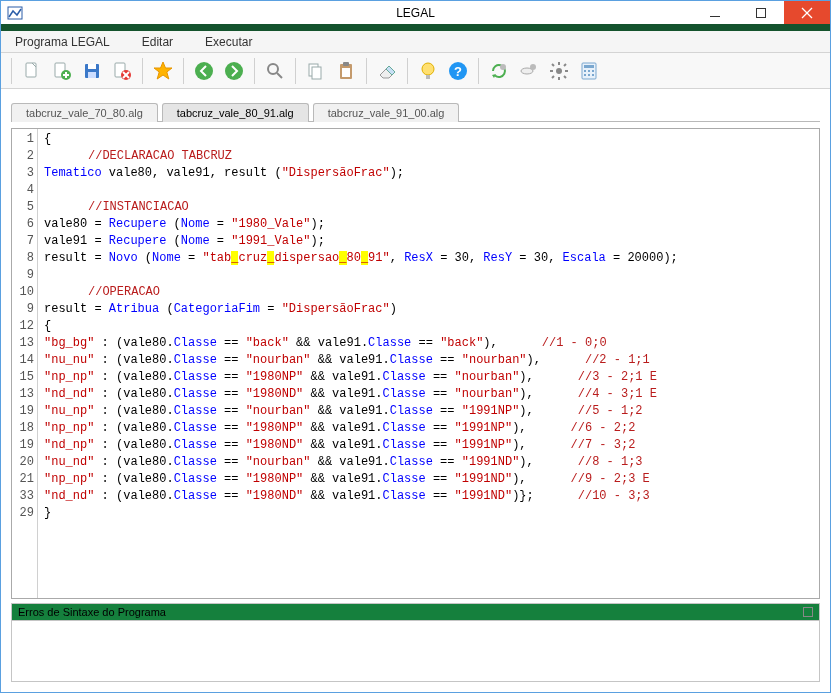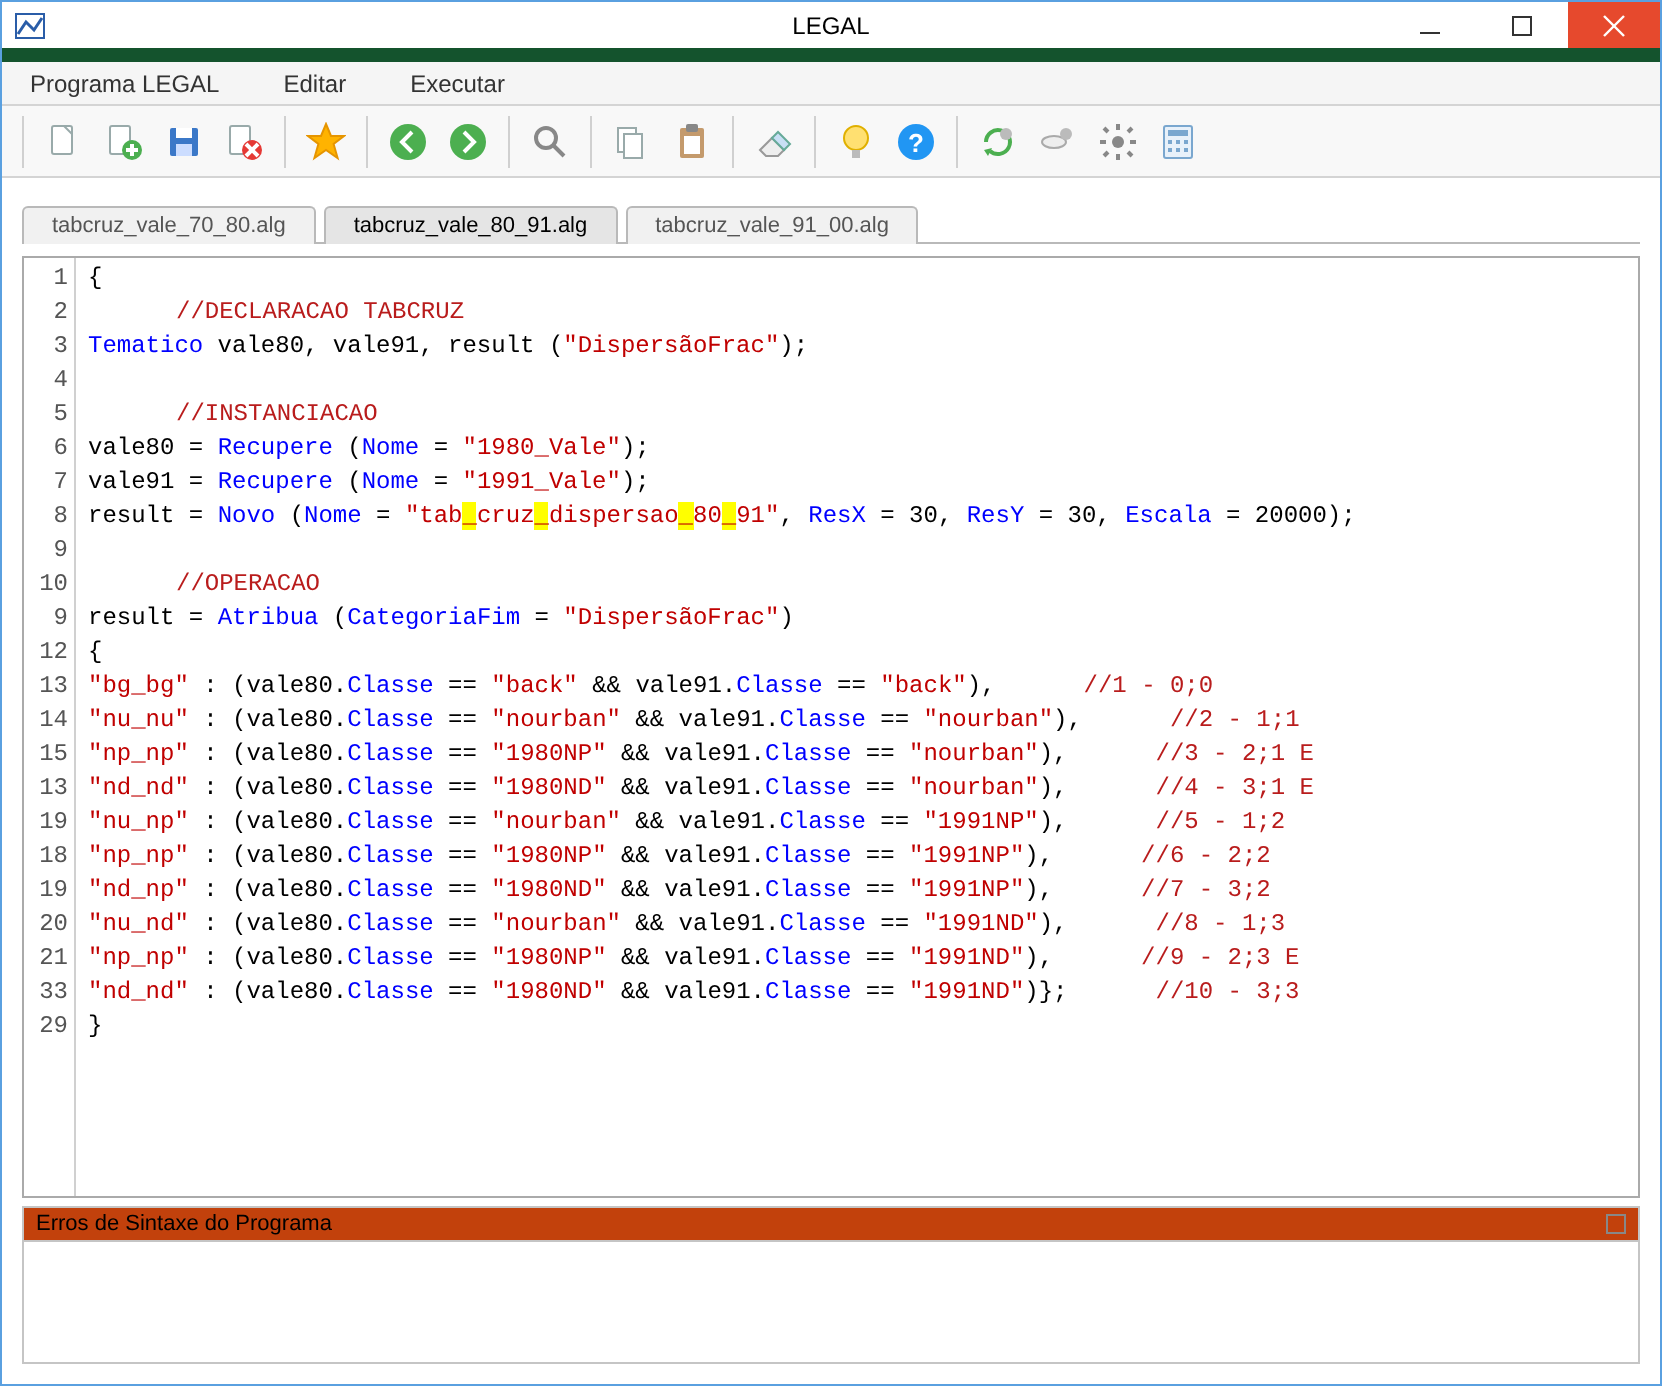--- a/index.html
+++ b/index.html
@@ -152,21 +152,21 @@
   .tok-str  { color:#c00000; }  
   .tok-hl   { background:#ffff00; }
 
   
   .errpanel {
     margin:0 10px 10px 10px;
   }
   .errheader {
     border:1px solid #c5c5c5;
     border-bottom:none;
-    background:#c2410c;
+    background:#15803d;
     padding:2px 6px;
     display:flex;
     align-items:center;
     justify-content:space-between;
     font-size:11px;
   }
   .errheader .dock {
     width:10px;height:10px;border:1px solid #888;
   }
   .errbody {

